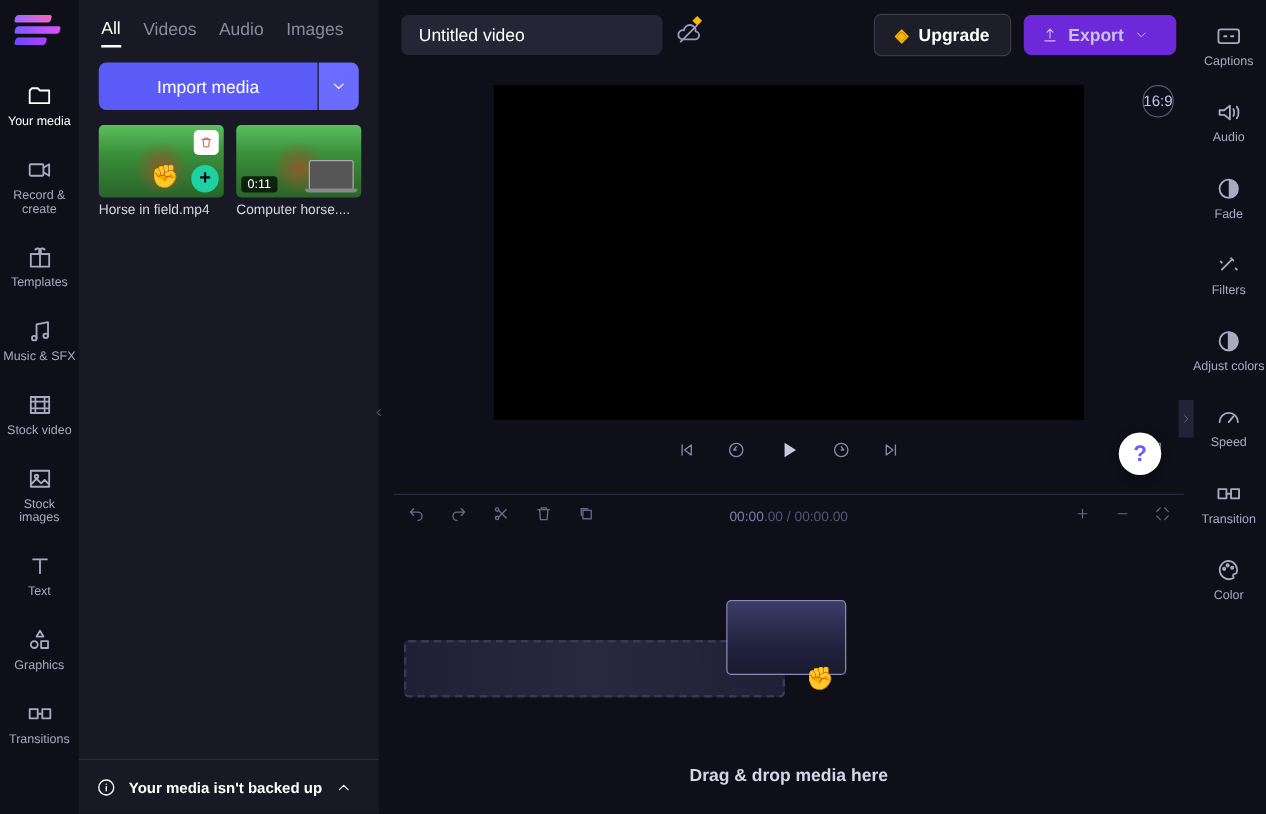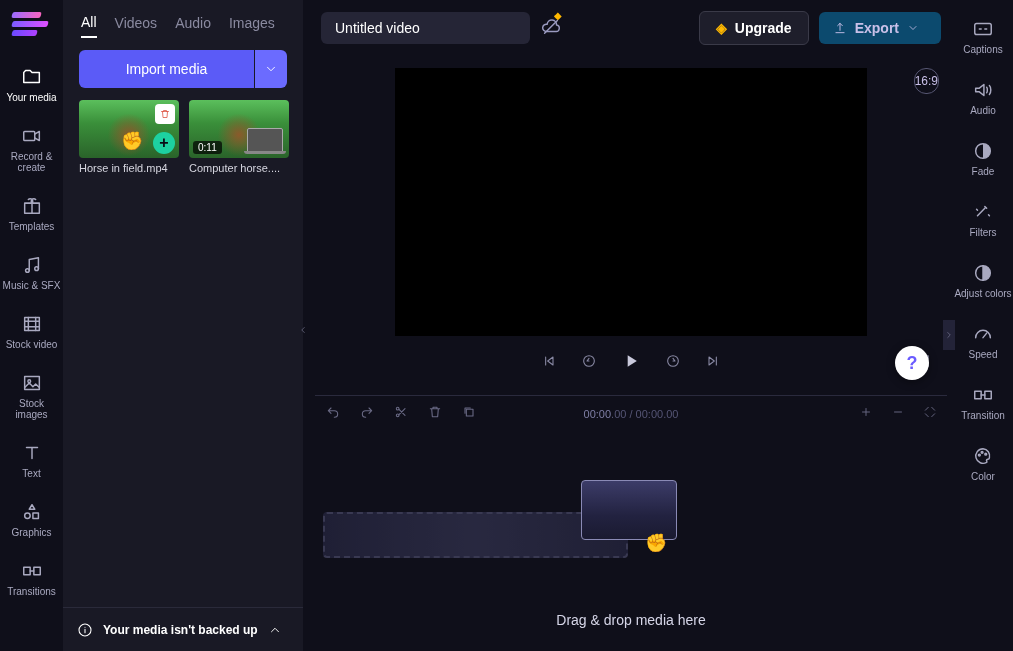--- a/index.html
+++ b/index.html
@@ -118,21 +118,21 @@
   .cloud-ic { color:#9a9ac0; position:relative; }
   .diamond { color:#ffb800; font-size:10px; position:absolute; top:-5px; left:14px;}
   .spacer { flex:1; }
   .upgrade-btn {
     background:#1e1e2b; border:1px solid #3a3a48; border-radius:6px;
     padding:8px 16px; color:#fff; font-weight:600; font-size:14px;
     display:flex;align-items:center;gap:8px; cursor:pointer;
   }
   .upgrade-btn .gem { color:#ffb800; }
   .export-btn {
-    background:#0c4a6e; border:none; border-radius:6px;
+    background:#6d28d9; border:none; border-radius:6px;
     padding:8px 22px 8px 14px; color:#c9c0e8; font-weight:600; font-size:14px;
     display:flex;align-items:center;gap:8px; cursor:pointer;
   }
 
   
   .preview-wrap {
     position:absolute; left:315px; right:66px; top:58px; bottom:265px;
   }
   .preview {
     position:absolute; left:80px; right:80px; top:10px; bottom:50px;
@@ -187,21 +187,21 @@
   .clip-drag {
     position:absolute; left:266px; top:48px; width:96px; height:60px;
     border:1px solid #8a8ab5; border-radius:4px;
     background:linear-gradient(180deg,#3c3c68 0%, #222240 60%, #1a1a30 100%);
   }
   .drag-hand {
     position:absolute; left:330px; top:100px; color:#fff; font-size:18px;
   }
   .drop-label {
     position:absolute; left:0; right:0; top:180px; text-align:center;
-    font-size:14px; font-weight:400; color:#d6d6e8;
+    font-size:14px; font-weight:700; color:#d6d6e8;
   }
 
   
   .right-sidebar {
     position:absolute; right:0; top:0; width:66px; bottom:0;
     display:flex; flex-direction:column; align-items:flex-end; gap:8px;
     padding-top:10px;
   }
   .rs-item {
     width:60px; display:flex; flex-direction:column; align-items:center;

